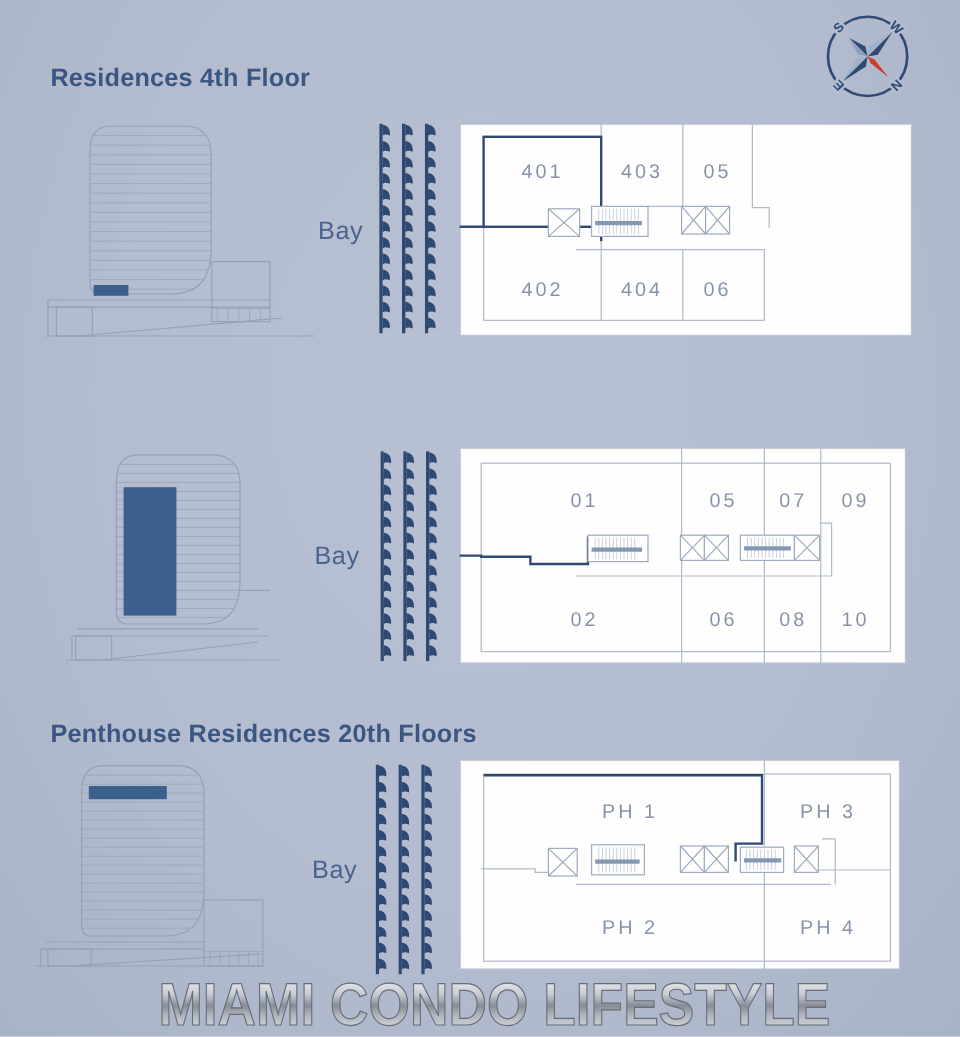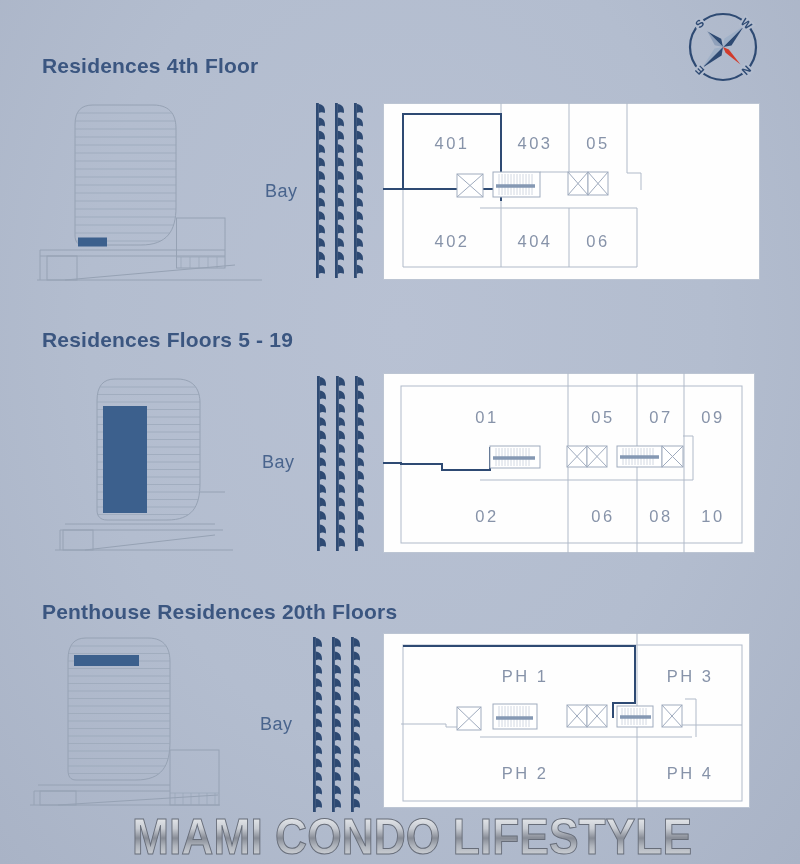--- a/index.html
+++ b/index.html
@@ -6,21 +6,21 @@
   #stage{
     position:relative;width:800px;height:864px;overflow:hidden;
     background:radial-gradient(ellipse at 50% 38%, #b8c1d3 0%, #b3bdcf 55%, #a9b3c6 100%);
     font-family:"Liberation Sans", sans-serif;
   }
   .abs{position:absolute;}
   .section-title{
     font-size:21px;font-weight:700;letter-spacing:.2px;color:#3b5680;text-align:center;
   }
   .bay-label{
-    font-size:18px;color:#49648d;letter-spacing:.5px;
+    font-size:21px;color:#49648d;letter-spacing:.5px;
   }
   
   .pbg{fill:#fefefe;stroke:#bcc5d3;stroke-width:1;}
   .pl{stroke:#b0bac9;stroke-width:1;fill:none;}
   .pl2{stroke:#9fabbe;stroke-width:1;fill:none;}
   .pd{stroke:#2e4a73;stroke-width:2;fill:none;}
   .hatch{stroke:#c6cedb;stroke-width:.8;fill:none;}
   .bar{stroke:#8598b3;stroke-width:3.5;fill:none;}
   .unit-num{fill:#8793a9;font-size:16.5px;letter-spacing:2.5px;font-weight:400;}
   .elev{fill:#ffffff;}
@@ -131,21 +131,20 @@
       <path class="pl2" d="M205,69 L225,92 M225,69 L205,92"></path>
     </g>
     <text class="unit-num" x="69" y="45.5" text-anchor="middle">401</text>
     <text class="unit-num" x="152" y="45.5" text-anchor="middle">403</text>
     <text class="unit-num" x="215" y="45.5" text-anchor="middle">05</text>
     <text class="unit-num" x="69" y="143.5" text-anchor="middle">402</text>
     <text class="unit-num" x="152" y="143.5" text-anchor="middle">404</text>
     <text class="unit-num" x="215" y="143.5" text-anchor="middle">06</text>
   </svg>
 
-  <div class="abs section-title" style="left:42px;top:328px">Residences Floors 5 - 19</div>
 
   <svg class="abs" style="left:55px;top:373px" width="180" height="182" viewBox="0 0 180 182">
     <defs>
         <clipPath id="c2">
           <path d="M60,6 H122 C140,6 145,18 145,30 V110 C145,134 137,147 112,147 H52 C45,147 42,143 42,137 V28 C42,13 48,6 60,6 Z"></path>
         </clipPath>
       </defs>
     <path class="bl" d="M60,6 H122 C140,6 145,18 145,30 V110 C145,134 137,147 112,147 H52 C45,147 42,143 42,137 V28 C42,13 48,6 60,6 Z"></path>
     <g clip-path="url(#c2)">
       <path class="blf" d="M42,14 H146 M42,21.5 H146 M42,29 H146 M42,36.5 H146 M42,44 H146 M42,51.5 H146 M42,59 H146 M42,66.5 H146 M42,74 H146 M42,81.5 H146 M42,89 H146 M42,96.5 H146 M42,104 H146 M42,111.5 H146 M42,119 H146 M42,126.5 H146 M42,134 H146 M42,141.5 H146"></path>

